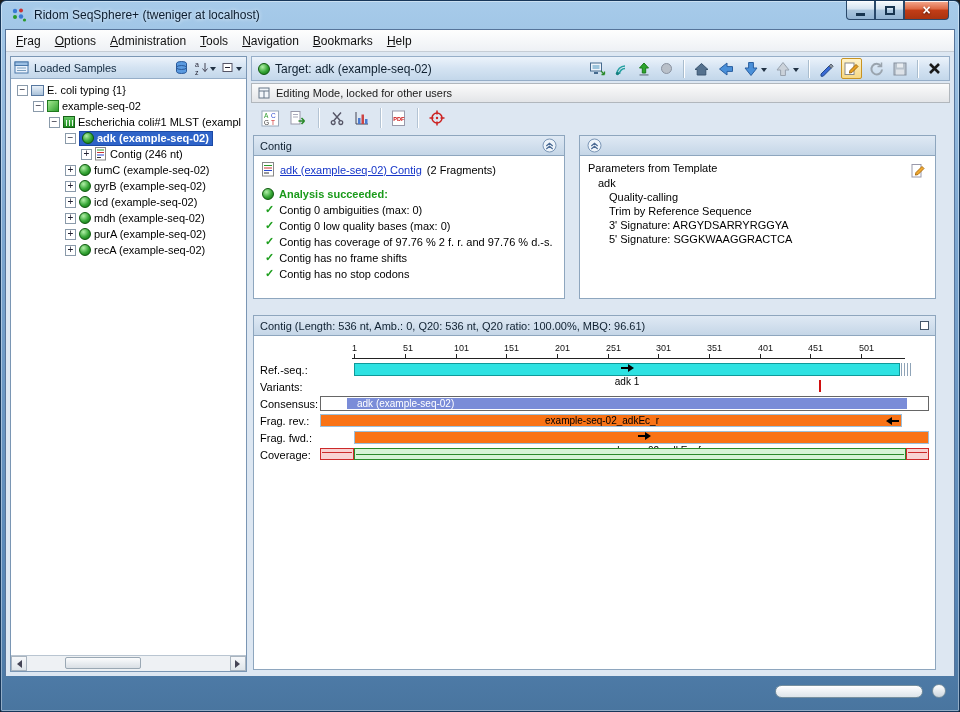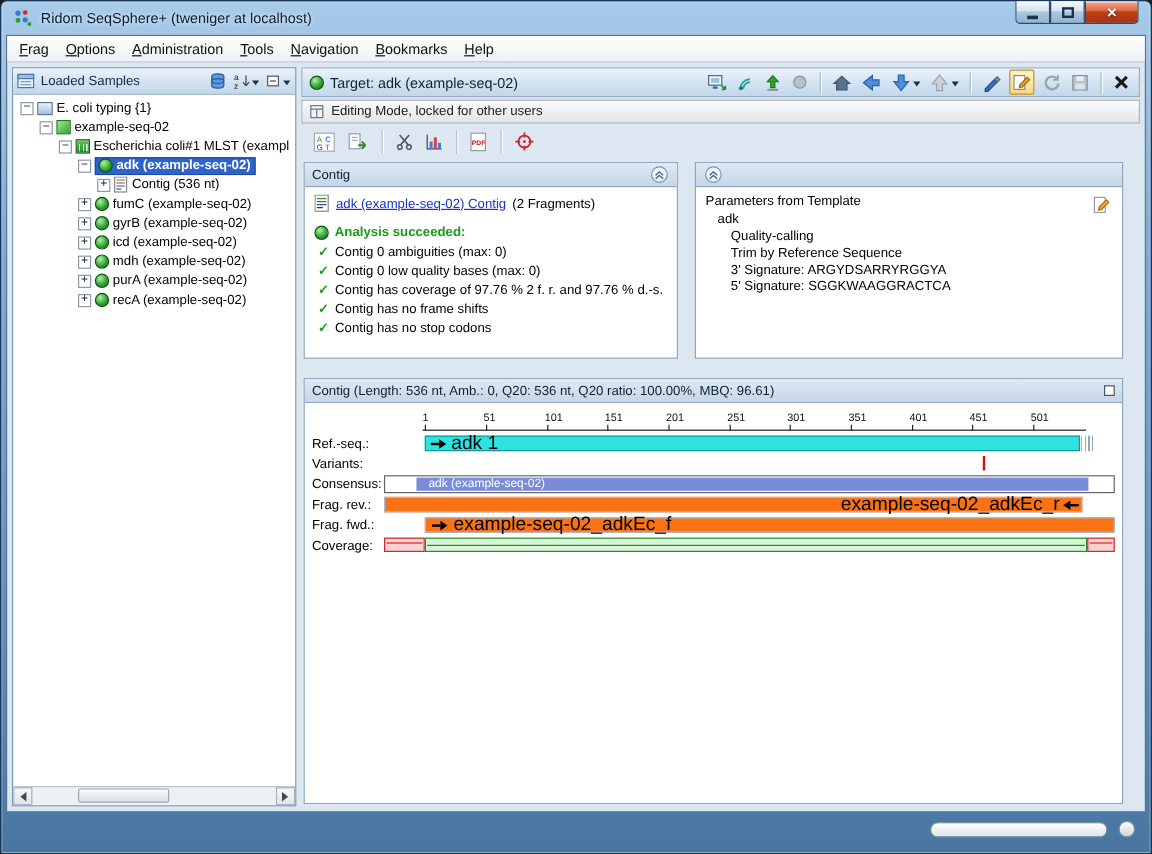--- a/index.html
+++ b/index.html
@@ -74,21 +74,21 @@
 .vp-header{height:20px;flex:none;background:linear-gradient(#dfe9f4,#c5d6e7);border-bottom:1px solid #8ea6be;display:flex;align-items:center;padding:0 6px;font-size:11px;color:#0f2030;}
 .restore-box{width:9px;height:9px;border:1px solid #44566a;background:#fff;flex:none;}
 .vp-body{flex:1;padding:4px 6px;overflow:hidden;background:#fff;}
 .track{display:flex;height:17px;align-items:center;}
 .track.ruler-track{height:21px;}
 .track-label{width:60px;flex:none;font-size:11px;color:#000;}
 .track-area{flex:1;position:relative;height:100%;}
 .ruler-line{position:absolute;left:32px;right:24px;bottom:2px;height:1px;background:#222;}
 .ruler-tick{position:absolute;bottom:2px;width:1px;height:5px;background:#222;}
 .ruler-num{position:absolute;bottom:8px;font-size:9px;color:#111;transform:translateX(-2px);}
-.bar{position:absolute;top:2px;height:13px;display:flex;align-items:center;font-size:16px;}
+.bar{position:absolute;top:2px;height:13px;display:flex;align-items:center;font-size:10px;flex-direction:column;}
 .ref-bar{left:34px;width:546px;background:#2ee2e2;border:1px solid #0f9a9a;gap:4px;padding:0 4px;color:#000;}
 .ref-hatch{position:absolute;left:581px;width:11px;top:2px;height:13px;background:repeating-linear-gradient(90deg,#8fa4b8 0 1px,transparent 1px 3px);}
 .variant-tick{position:absolute;left:499px;top:2px;width:2px;height:12px;background:#d01010;}
 .consensus-outer{position:absolute;left:0;right:0;top:1px;height:15px;background:#fff;border:1px solid #666;}
 .consensus-bar{position:absolute;left:26px;width:560px;top:1px;height:11px;background:#7a8cd8;color:#fff;display:flex;align-items:center;padding-left:10px;font-size:10px;}
 .frag-bar{background:#f97316;border:1px solid #9cc0dc;color:#000;}
 .frag-rev{left:0;width:582px;justify-content:flex-end;padding-right:18px;}
 .frag-fwd{left:34px;right:0;padding-left:5px;gap:5px;}
 .cov-seg{position:absolute;top:2px;height:12px;}
 .cov-red-l{left:0;width:34px;background:#f8d2d2;border:1px solid #cc2a2a;}
@@ -219,21 +219,21 @@
             <span class="tbox">+</span>
             <span class="ticon">
               <svg width="12" height="14">
                   <rect x="0.5" y="0.5" width="10" height="12.5" fill="#fff" stroke="#888"></rect>
                   <line x1="2" y1="3" x2="9" y2="3" stroke="#2a9a2a"></line>
                   <line x1="2" y1="5.5" x2="9" y2="5.5" stroke="#cc3333"></line>
                   <line x1="2" y1="8" x2="9" y2="8" stroke="#2a4ad0"></line>
                   <line x1="2" y1="10.5" x2="6" y2="10.5" stroke="#333"></line>
                 </svg>
             </span>
-            <span class="tlabel">Contig (536 nt)</span>
+            <span class="tlabel">Contig (246 nt)</span>
           </div>
           <div class="tree-row" style="padding-left:52px">
             <span class="tbox">+</span>
             <span class="ticon">
                 <span class="i-gene"></span>
               </span>
             <span class="tlabel">fumC (example-seq-02)</span>
           </div>
           <div class="tree-row" style="padding-left:52px">
             <span class="tbox">+</span>

